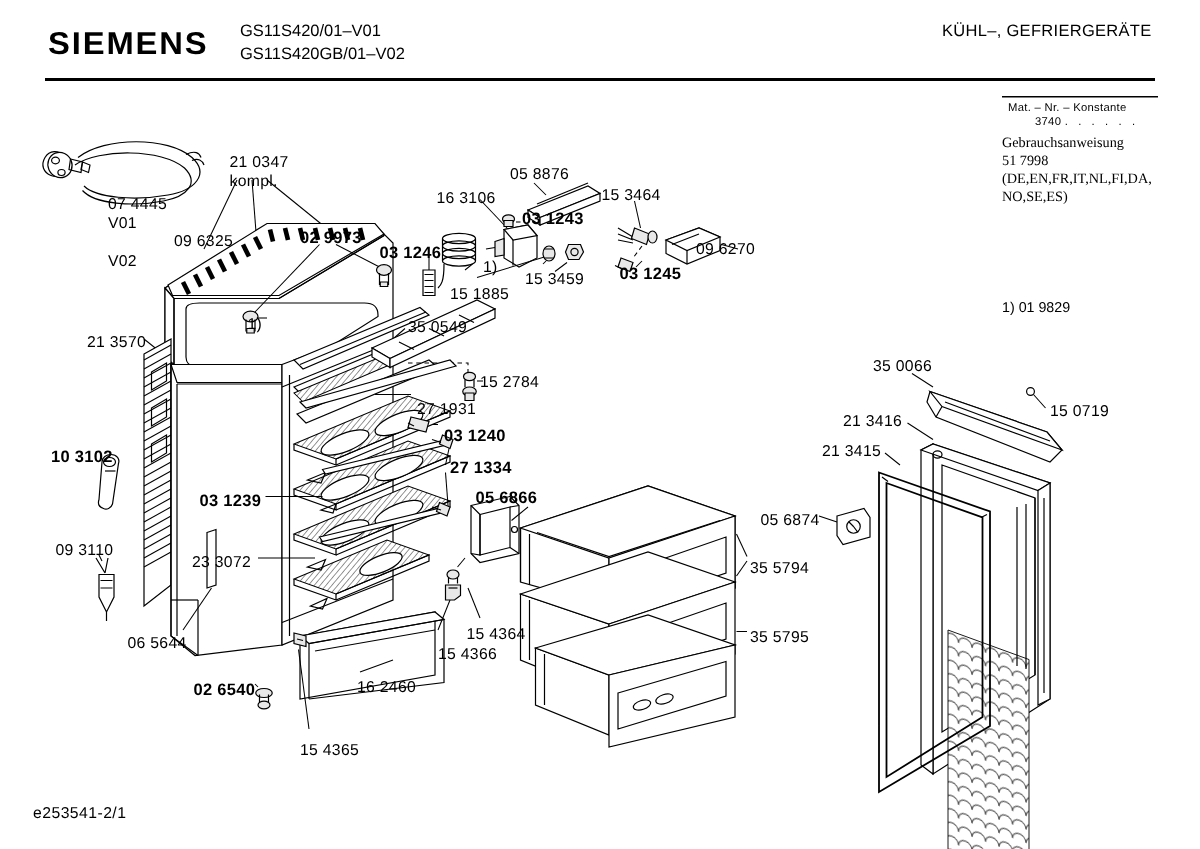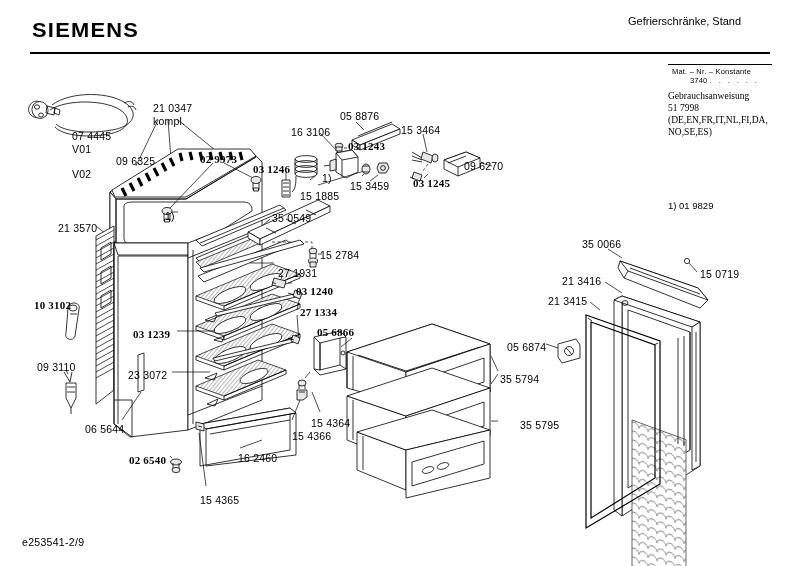--- a/index.html
+++ b/index.html
@@ -30,43 +30,47 @@
   .info-grp{position:absolute;font-size:9.5px;line-height:12px;}
   .g1{left:668px;top:90px;font-family:Liberation Serif, serif;}
   .g2{left:668px;top:142px;}
   .g3{left:668px;top:200px;}
 
   
   .footer{position:absolute;left:22px;top:536px;font-size:10.5px;letter-spacing:.3px;}
 
   
   .lbl{position:absolute;font-size:10.5px;white-space:nowrap;letter-spacing:.2px;}
-  .lbl.b{font-weight:bold;font-size:11px;font-family:Liberation Serif, serif;}
+  .lbl.b{font-weight:bold;font-size:11px;}
 
   
   svg.art{position:absolute;left:0;top:0;width:800px;height:566px;}
   svg.art *{vector-effect:non-scaling-stroke;}
   .ln{stroke:#000;fill:none;stroke-width:.8;}
   .ln2{stroke:#000;fill:none;stroke-width:1.2;}
   .lead{stroke:#000;fill:none;stroke-width:.7;}
   .dash{stroke:#000;fill:none;stroke-width:.7;stroke-dasharray:3 2.5;}
   .fillw{fill:#ffffff;stroke:#000;stroke-width:.8;}
   .fillg{fill:#e8e8e8;stroke:#000;stroke-width:.8;}
   .hatch{fill:url(#hsh);stroke:#000;stroke-width:.7;}
 </style>
 </head>
 <body>
 
 <div id="sheet">
 
   <div class="brand">SIEMENS</div>
 
+  <div class="model-block">
+    <div>GS11S420/01–V01</div>
+    <div>GS11S420GB/01–V02</div>
+  </div>
 
   <div class="cat-block">
-    <div>Gefrierschränke, Stand</div>
+    <div class="l1">KÜHL–, GEFRIERGERÄTE</div>
   </div>
 
   <div class="hrule"></div>
 
   <div class="info-rule"></div>
   <div class="info-matnr">Mat. – Nr. – Konstante</div>
   <div class="info-3740">
     <span>3740</span>
     <span class="info-dots">. . . . . .</span>
   </div>
@@ -74,21 +78,21 @@
   <div class="info-grp g1">
     <div>Gebrauchsanweisung</div>
     <div>51 7998</div>
     <div>(DE,EN,FR,IT,NL,FI,DA,</div>
     <div>NO,SE,ES)</div>
   </div>
 
 
   <div class="info-grp g3">1)  01 9829</div>
 
-  <div class="footer">e253541-2/9</div>
+  <div class="footer">e253541-2/1</div>
 
   <svg class="art" viewBox="0 0 800 566">
     <defs>
       <pattern id="hsh" width="3" height="3" patternUnits="userSpaceOnUse" patternTransform="rotate(40)">
         <rect width="3" height="3" fill="#fff"></rect>
         <line x1="0" y1="0" x2="0" y2="3" stroke="#000" stroke-width=".55"></line>
       </pattern>
       <pattern id="egg" width="9" height="9" patternUnits="userSpaceOnUse">
         <rect width="9" height="9" fill="#fff"></rect>
         <path d="M0 7 a4.5 4.5 0 0 1 9 0" fill="none" stroke="#555" stroke-width=".7"></path>
@@ -502,21 +506,21 @@
       <div class="lbl" style="left: 37px; top: 361px;">09 3110</div>
       <div class="lbl b" style="left: 133px; top: 328px;">03 1239</div>
       <div class="lbl" style="left: 128px; top: 369px;">23 3072</div>
       <div class="lbl" style="left: 85px; top: 423px;">06 5644</div>
       <div class="lbl b" style="left: 129px; top: 454px;">02 6540</div>
       <div class="lbl" style="left: 238px; top: 452px;">16 2460</div>
       <div class="lbl" style="left: 200px; top: 494px;">15 4365</div>
       <div class="lbl" style="left: 311px; top: 417px;">15 4364</div>
       <div class="lbl" style="left: 292px; top: 430px;">15 4366</div>
       <div class="lbl" style="left: 500px; top: 373px;">35 5794</div>
-      <div class="lbl" style="left: 520px; top: 419px; text-align: right;">35 5795</div>
+      <div class="lbl" style="left: 500px; top: 419px; text-align: right;">35 5795</div>
       <div class="lbl" style="left: 507px; top: 341px;">05 6874</div>
       <div class="lbl" style="left: 582px; top: 238px;">35 0066</div>
       <div class="lbl" style="left: 700px; top: 268px;">15 0719</div>
       <div class="lbl" style="left: 562px; top: 275px;">21 3416</div>
       <div class="lbl" style="left: 548px; top: 295px;">21 3415</div>
       <div class="lbl" style="left: 322px; top: 172px;">1)</div>
       <div class="lbl" style="left: 165px; top: 210px;">1)</div>
     </div>
 
 </div>

